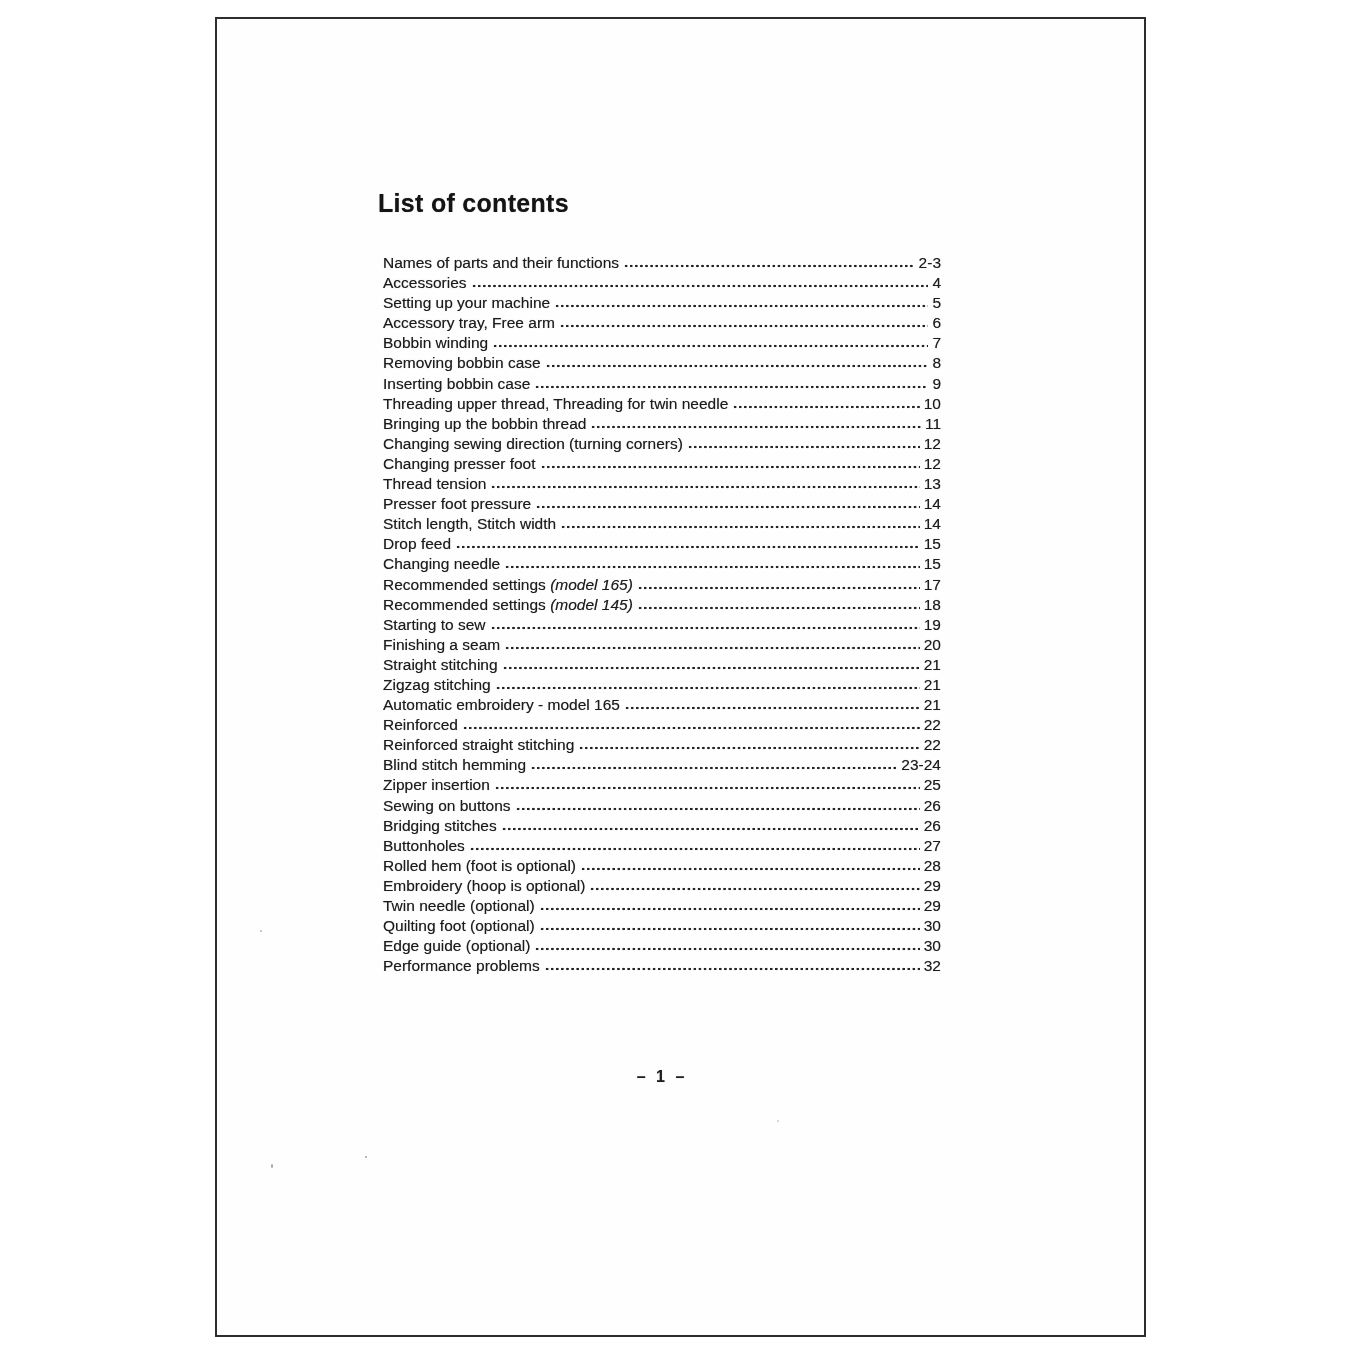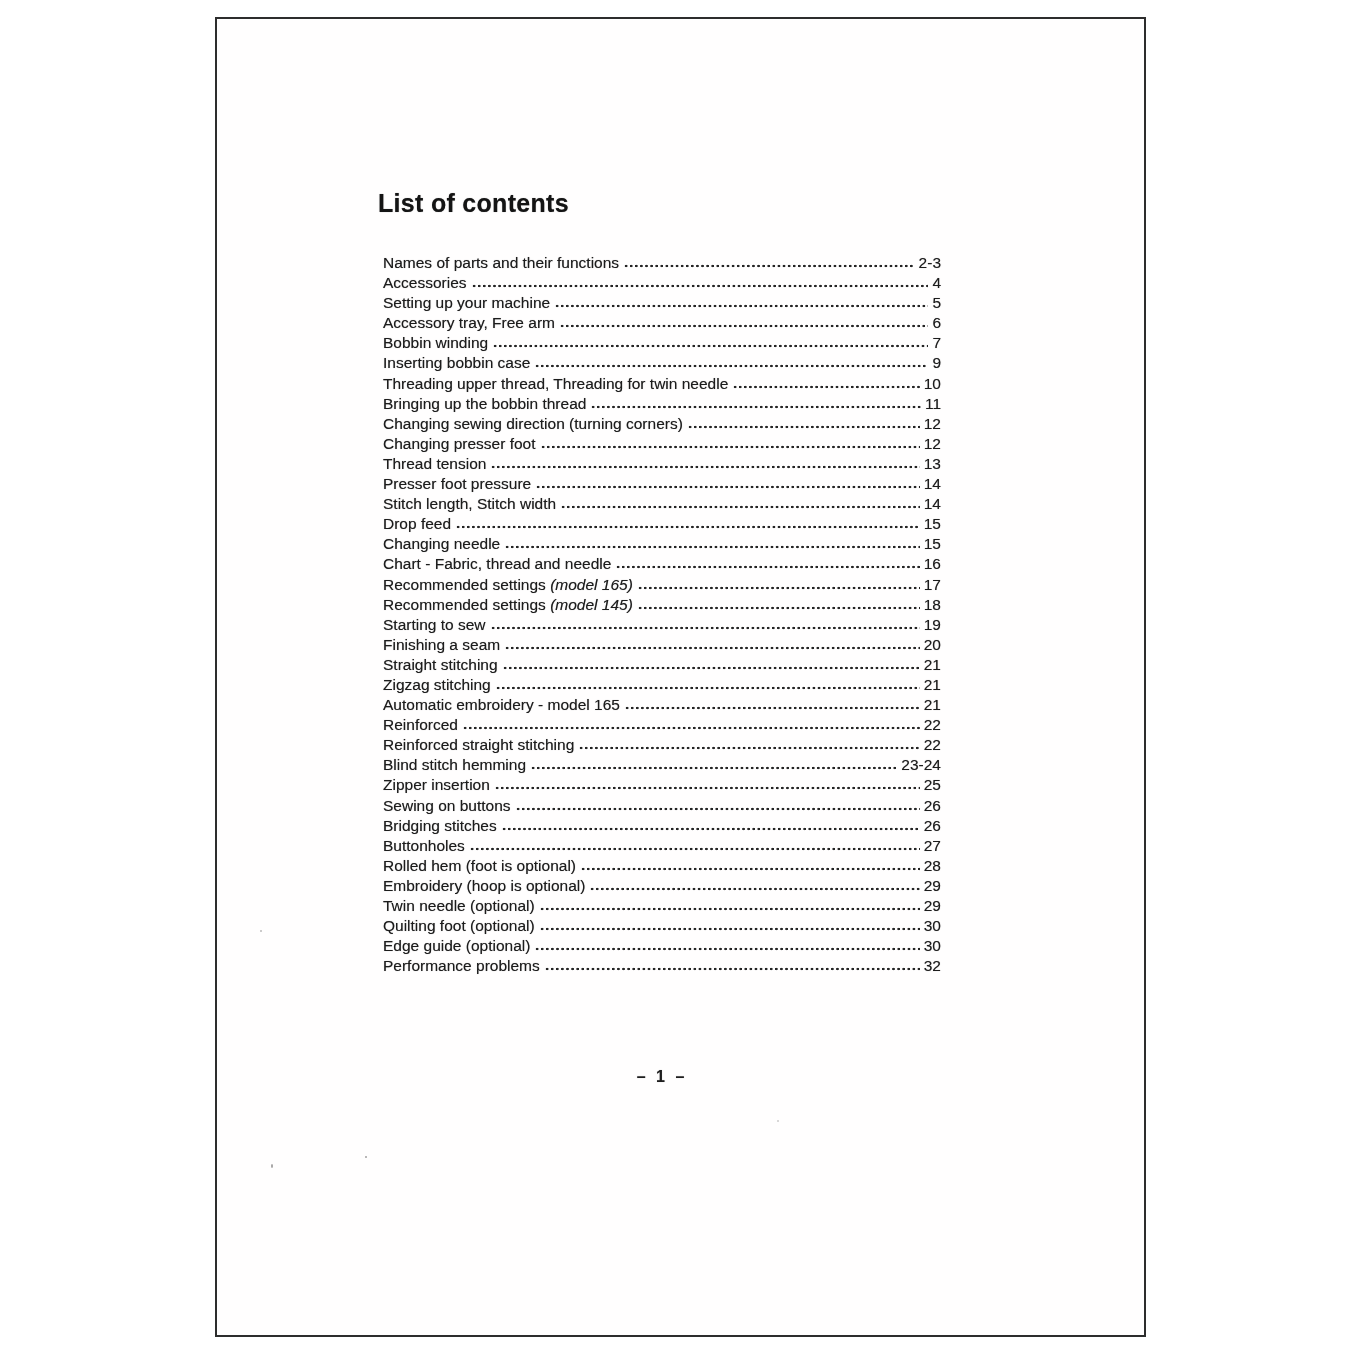--- a/index.html
+++ b/index.html
@@ -114,20 +114,25 @@
     <span class="leader"></span>
     <span class="pageno">6</span>
   </div>
 
   <div class="row">
     <span class="label">Bobbin winding</span>
     <span class="leader"></span>
     <span class="pageno">7</span>
   </div>
 
+  <div class="row">
+    <span class="label">Removing bobbin case</span>
+    <span class="leader"></span>
+    <span class="pageno">8</span>
+  </div>
 
   <div class="row">
     <span class="label">Inserting bobbin case</span>
     <span class="leader"></span>
     <span class="pageno">9</span>
   </div>
 
   <div class="row">
     <span class="label">Threading upper thread, Threading for twin needle</span>
     <span class="leader"></span>
@@ -175,25 +180,20 @@
     <span class="leader"></span>
     <span class="pageno">15</span>
   </div>
 
   <div class="row">
     <span class="label">Changing needle</span>
     <span class="leader"></span>
     <span class="pageno">15</span>
   </div>
 
-  <div class="row">
-    <span class="label">Chart - Fabric, thread and needle</span>
-    <span class="leader"></span>
-    <span class="pageno">16</span>
-  </div>
 
   <div class="row">
     <span class="label">Recommended settings <i>(model 165)</i></span>
     <span class="leader"></span>
     <span class="pageno">17</span>
   </div>
 
   <div class="row">
     <span class="label">Recommended settings <i>(model 145)</i></span>
     <span class="leader"></span>

